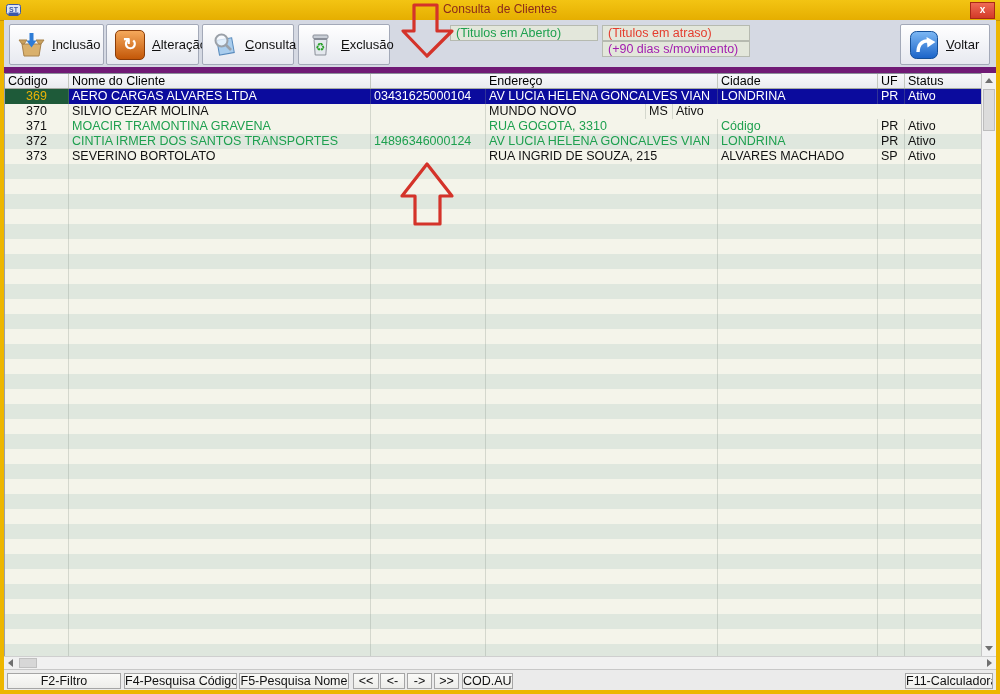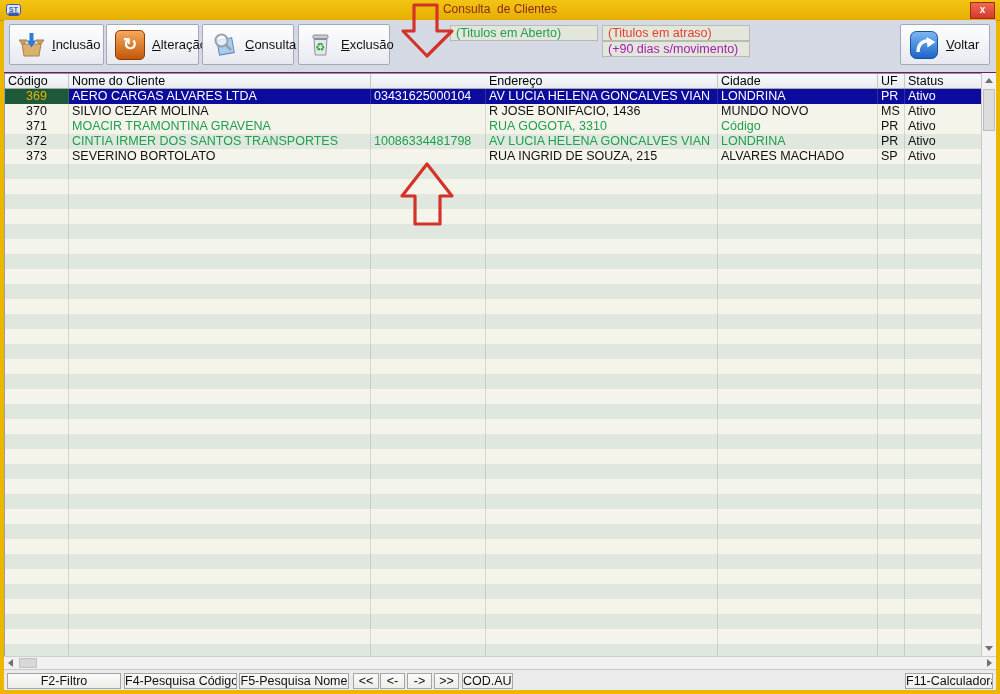--- a/index.html
+++ b/index.html
@@ -6,21 +6,21 @@
   body{width:1000px;height:694px;position:relative;font-family:"Liberation Sans",sans-serif;overflow:hidden;}
   .window{position:absolute;inset:0;background:#edb600;}
 
   
   .titlebar{position:absolute;left:0;top:0;width:1000px;height:20px;background:linear-gradient(#f3c413,#e5ae00);border-bottom:1px solid #c99500;}
   .app-icon{position:absolute;left:6px;top:3px;width:15px;height:13px;}
   .title{position:absolute;left:0;right:0;top:2px;text-align:center;font-size:12px;color:#8b2a1a;white-space:pre;}
   .close-btn{position:absolute;right:5px;top:2px;width:23px;height:15px;background:linear-gradient(#ef6a55,#d33a28);border:1px solid #a82818;color:#fff;font-size:10px;font-weight:bold;text-align:center;line-height:14px;cursor:default;}
 
   
-  .toolbar{position:absolute;left:4px;top:20px;width:992px;height:53px;background:#d5d9e3;border-bottom:1px solid #701a75;box-sizing:border-box;}
+  .toolbar{position:absolute;left:4px;top:20px;width:992px;height:53px;background:#d5d9e3;border-bottom:6px solid #701a75;box-sizing:border-box;}
   .tbtn{position:absolute;top:4px;height:41px;background:linear-gradient(#ffffff,#e7e9f0);border:1px solid #a3a9b8;border-radius:2px;display:flex;align-items:center;gap:7px;padding:0 8px;font-size:13px;color:#111;box-sizing:border-box;}
   .tbtn .ic{flex:0 0 auto;display:flex;align-items:center;justify-content:center;}
   .ul{text-decoration:underline;}
   .legend-cell{position:absolute;width:148px;height:16px;background:#e3e7db;border:1px solid #b6bab0;font-size:12.5px;line-height:15px;padding-left:5px;box-sizing:border-box;white-space:nowrap;}
   .alt-icon-box{width:28px;height:28px;border-radius:5px;background:linear-gradient(#f5a95c,#c35708);border:1px solid #8a3c08;color:#fff;font-size:17px;font-weight:bold;text-align:center;line-height:27px;}
 
   
   .grid{position:absolute;left:4px;top:73px;width:992px;height:583px;background:#f4f4ea;border-left:1px solid #9aa0a8;box-sizing:border-box;}
   .ghead{position:absolute;left:0;top:0;width:977px;height:16px;display:flex;background:linear-gradient(#f8f9fb,#e9ebef);border-top:1px solid #8a8f99;border-bottom:1px solid #a5aaa2;box-sizing:border-box;}
   .hcell{box-sizing:border-box;font-size:12.5px;line-height:14px;padding-left:3px;color:#000;border-right:1px solid #c3c8c0;overflow:hidden;white-space:nowrap;}
@@ -151,38 +151,37 @@
           <div class="cell cnpj" style="width: 115px; color: rgb(255, 255, 255); background: rgb(11, 11, 157);">03431625000104</div>
           <div class="cell endereco" style="width: 232px; color: rgb(255, 255, 255); background: rgb(11, 11, 157);">AV LUCIA HELENA GONCALVES VIAN</div>
           <div class="cell cidade" style="width: 160px; color: rgb(255, 255, 255); background: rgb(11, 11, 157);">LONDRINA</div>
           <div class="cell uf" style="width: 27px; color: rgb(255, 255, 255); background: rgb(11, 11, 157);">PR</div>
           <div class="cell status" style="width: 77px; color: rgb(255, 255, 255); background: rgb(11, 11, 157);">Ativo</div>
         </div>
         <div class="row" style="background: rgb(244, 244, 234);">
           <div class="cell codigo" style="width: 64px;">370</div>
           <div class="cell nome" style="width: 302px;">SILVIO CEZAR MOLINA</div>
           <div class="cell cnpj" style="width: 115px;"></div>
-          <div class="cell endereco" style="width: 232px;">R JOSE BONIFACIO, 1436</div>
           <div class="cell cidade" style="width: 160px;">MUNDO NOVO</div>
           <div class="cell uf" style="width: 27px;">MS</div>
           <div class="cell status" style="width: 77px;">Ativo</div>
         </div>
         <div class="row" style="background: rgb(244, 244, 234);">
           <div class="cell codigo" style="width: 64px;">371</div>
           <div class="cell nome" style="width: 302px; color: rgb(30, 160, 79);">MOACIR TRAMONTINA GRAVENA</div>
           <div class="cell cnpj" style="width: 115px; color: rgb(30, 160, 79);"></div>
           <div class="cell endereco" style="width: 232px; color: rgb(30, 160, 79);">RUA GOGOTA, 3310</div>
           <div class="cell cidade" style="width: 160px; color: rgb(30, 160, 79);">Código</div>
           <div class="cell uf" style="width: 27px;">PR</div>
           <div class="cell status" style="width: 77px;">Ativo</div>
         </div>
         <div class="row" style="background: rgb(223, 231, 222);">
           <div class="cell codigo" style="width: 64px;">372</div>
           <div class="cell nome" style="width: 302px; color: rgb(30, 160, 79);">CINTIA IRMER DOS SANTOS TRANSPORTES</div>
-          <div class="cell cnpj" style="width: 115px; color: rgb(30, 160, 79);">10086334481798</div>
+          <div class="cell cnpj" style="width: 115px; color: rgb(30, 160, 79);">14896346000124</div>
           <div class="cell endereco" style="width: 232px; color: rgb(30, 160, 79);">AV LUCIA HELENA GONCALVES VIAN</div>
           <div class="cell cidade" style="width: 160px; color: rgb(30, 160, 79);">LONDRINA</div>
           <div class="cell uf" style="width: 27px;">PR</div>
           <div class="cell status" style="width: 77px;">Ativo</div>
         </div>
         <div class="row" style="background: rgb(244, 244, 234);">
           <div class="cell codigo" style="width: 64px;">373</div>
           <div class="cell nome" style="width: 302px;">SEVERINO BORTOLATO</div>
           <div class="cell cnpj" style="width: 115px;"></div>
           <div class="cell endereco" style="width: 232px;">RUA INGRID DE SOUZA, 215</div>

